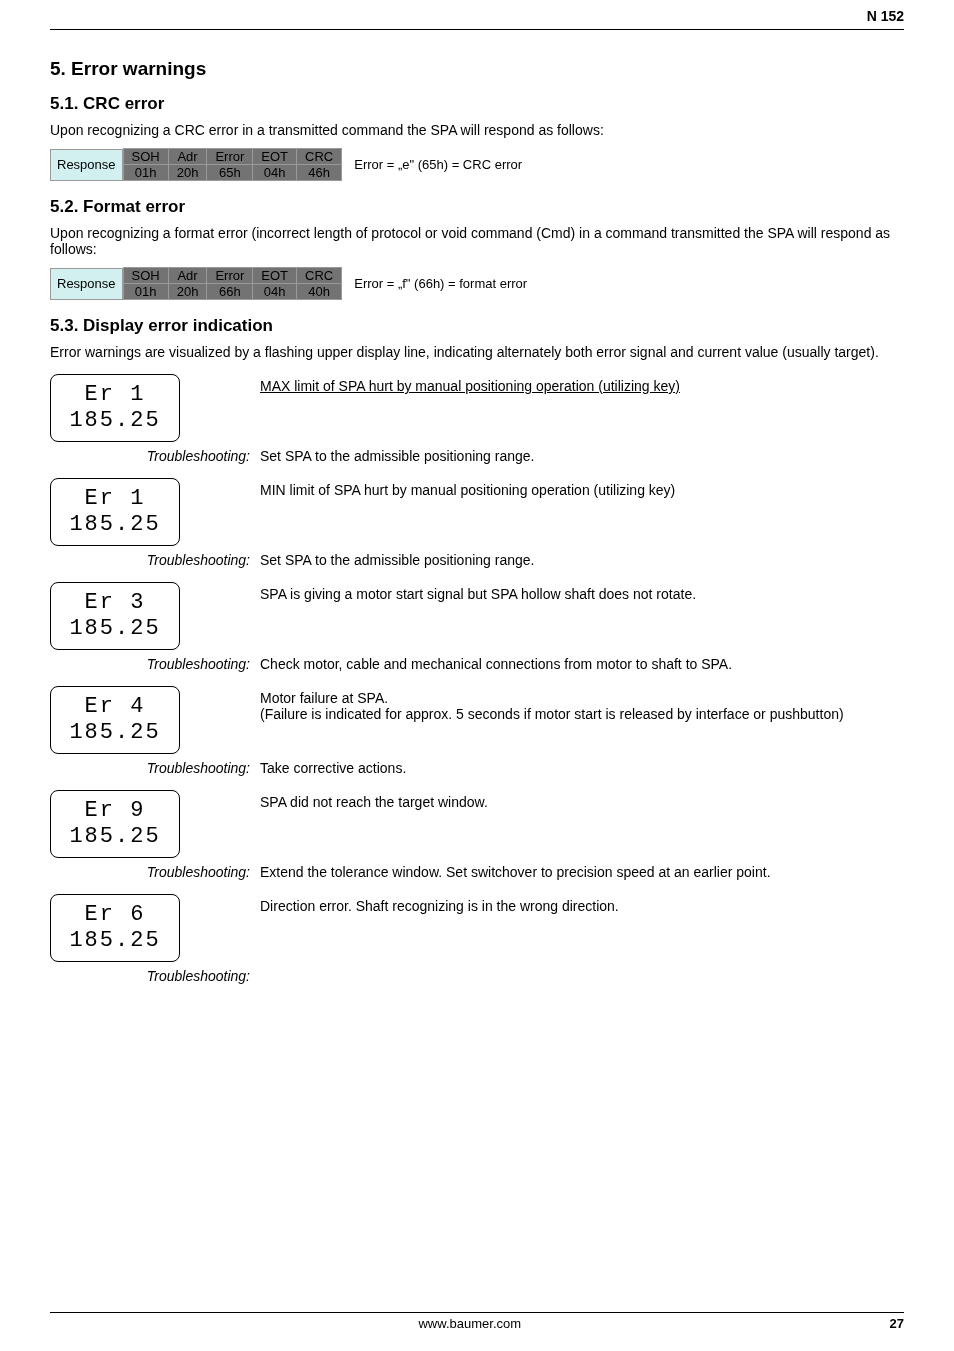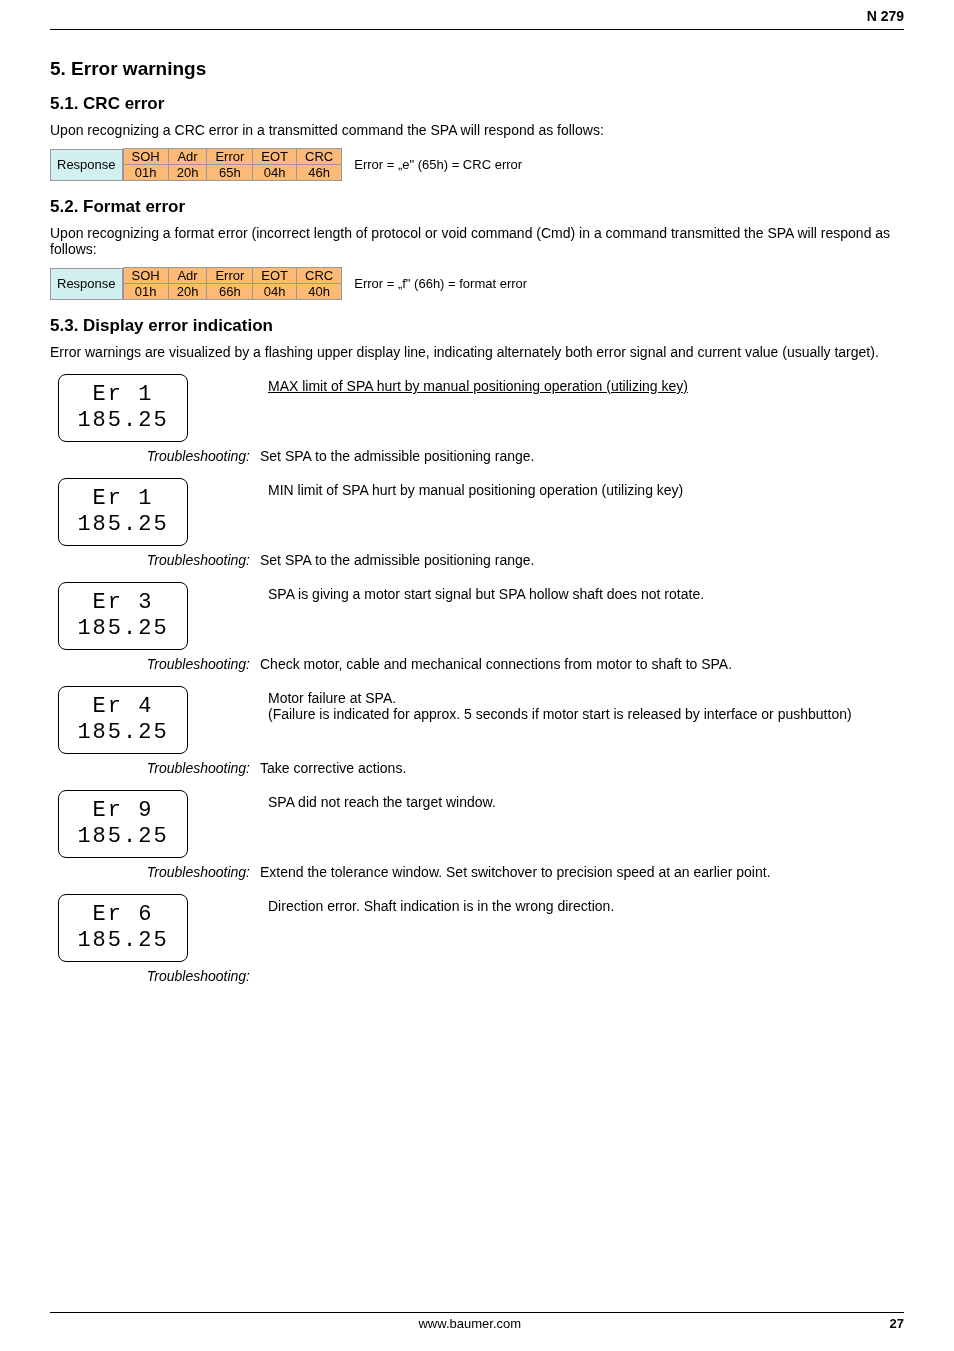--- a/index.html
+++ b/index.html
@@ -55,21 +55,21 @@
   }
   table.proto {
     border-collapse: collapse;
     font-size: 13px;
   }
   table.proto th, table.proto td {
     border: 1px solid #999;
     padding: 0 8px;
     height: 16px;
     text-align: center;
-    background: #fdba74;
+    background: #737373;
     font-weight: normal;
   }
   .proto-note {
     display: flex;
     align-items: center;
     padding-left: 12px;
     font-size: 13px;
     height: 32px;
   }
   .err-block {
@@ -84,21 +84,20 @@
     border-radius: 8px;
     display: flex;
     flex-direction: column;
     align-items: center;
     justify-content: center;
     font-family: "Courier New", monospace;
     letter-spacing: 2px;
     line-height: 1.2;
     flex-shrink: 0;
     margin-right: 80px;
-    margin-left: 8px;
   }
   .seg-line {
     font-size: 22px;
     font-weight: normal;
   }
   .err-desc {
     flex: 1;
     padding-top: 4px;
   }
   .trouble-row {
@@ -125,21 +124,21 @@
     justify-content: space-between;
     font-size: 13px;
   }
   .footer-page { font-weight: bold; }
 </style>
 </head>
 <body>
 
 <div class="page">
   <div class="header-line">
-    <span class="header-code">N 279</span>
+    <span class="header-code">N 152</span>
   </div>
 
   <h1>5.  Error warnings</h1>
 
   <h2>5.1.  CRC error</h2>
   <p>Upon recognizing a CRC error in a transmitted command the SPA will respond as follows:</p>
   <div class="row">
     <div class="resp-label">Response</div>
     <table class="proto">
       <tbody>
@@ -245,21 +244,21 @@
       </div>
       <div class="trouble-row">
         <div class="trouble-label">Troubleshooting:</div>
         <div class="trouble-text">Extend the tolerance window. Set switchover to precision speed at an earlier point.</div>
       </div>
       <div class="err-block">
         <div class="seg-wrap">
           <div class="seg-line">Er  6</div>
           <div class="seg-line">185.25</div>
         </div>
-        <div class="err-desc" style="white-space: pre-line;">Direction error. Shaft indication is in the wrong direction.</div>
+        <div class="err-desc" style="white-space: pre-line;">Direction error. Shaft recognizing is in the wrong direction.</div>
       </div>
       <div class="trouble-row">
         <div class="trouble-label">Troubleshooting:</div>
       </div>
     </div>
 
   <div class="footer">
     <div class="footer-line"></div>
     <div class="footer-row">
       <span></span>

